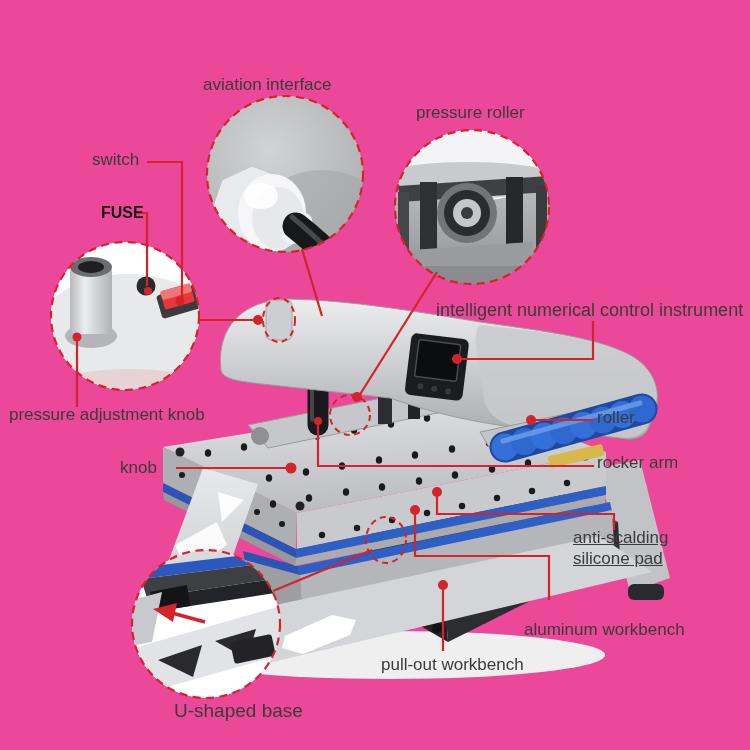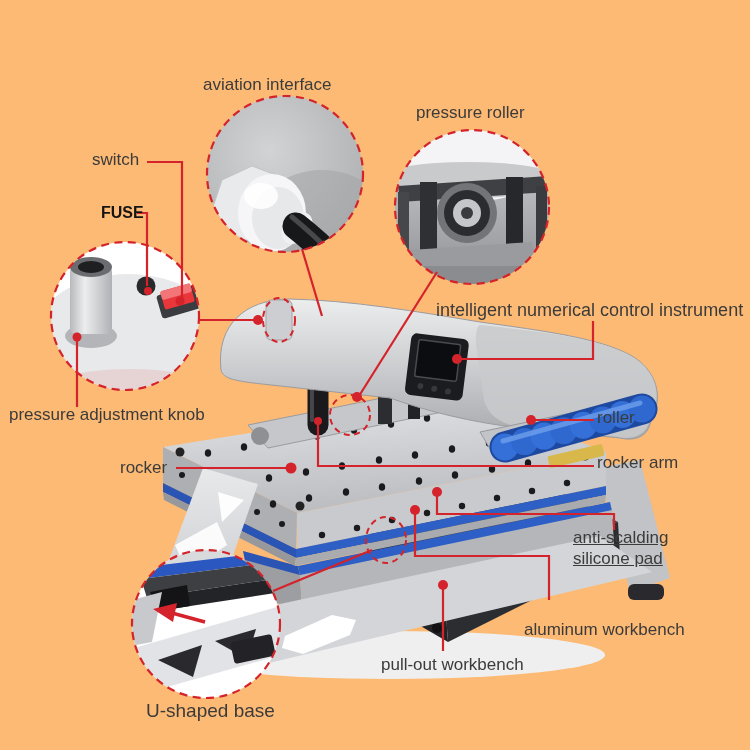--- a/index.html
+++ b/index.html
@@ -1,22 +1,22 @@
 <!DOCTYPE html>
 <html><head>
 <meta charset="utf-8">
 <style>
   html,body{margin:0;padding:0;background:#ffffff;}
-  #stage{position:relative;width:750px;height:750px;background:#fdba74;overflow:hidden;
+  #stage{position:relative;width:750px;height:750px;background:#ec4899;overflow:hidden;
          font-family:"Liberation Sans", sans-serif;}
   #scene{position:absolute;left:0;top:0;}
   .lbl{position:absolute;color:#3b3b3b;font-size:17px;line-height:1.15;white-space:nowrap;}
   .lbl.bold{font-weight:bold;color:#141414;font-size:16px;}
   .lbl.small{font-size:18px;}
-  .lbl.big{font-size:19px;}
+  .lbl.big{font-size:19px;margin-left:28px;}
   .lbl.twoline{white-space:normal;line-height:21px;text-decoration:underline;}
 </style>
 </head>
 <body>
 
 <div id="stage">
 
 <svg id="scene" width="750" height="750" viewBox="0 0 750 750">
   <defs>
     <linearGradient id="gArm" x1="0" y1="0" x2="0" y2="1">
@@ -299,21 +299,21 @@
 </svg>
 
 <div class="lbl" style="left:203px;top:75px">aviation interface</div>
 <div class="lbl" style="left:416px;top:103px">pressure roller</div>
 <div class="lbl" style="left:92px;top:150px">switch</div>
 <div class="lbl bold" style="left:101px;top:204px">FUSE</div>
 <div class="lbl small" style="left:436px;top:300px">intelligent numerical control instrument</div>
 <div class="lbl" style="left:9px;top:405px">pressure adjustment knob</div>
 <div class="lbl" style="left:597px;top:408px">roller</div>
 <div class="lbl" style="left:597px;top:453px">rocker arm</div>
-<div class="lbl" style="left:120px;top:458px">rocker</div>
+<div class="lbl" style="left:120px;top:458px">knob</div>
 <div class="lbl twoline" style="left:573px;top:527px">
   <div>anti-scalding</div>
   <div>silicone pad</div>
 </div>
 <div class="lbl" style="left:524px;top:620px">aluminum workbench</div>
 <div class="lbl" style="left:381px;top:655px">pull-out workbench</div>
 <div class="lbl big" style="left:146px;top:700px">U-shaped base</div>
 
 </div>
 

